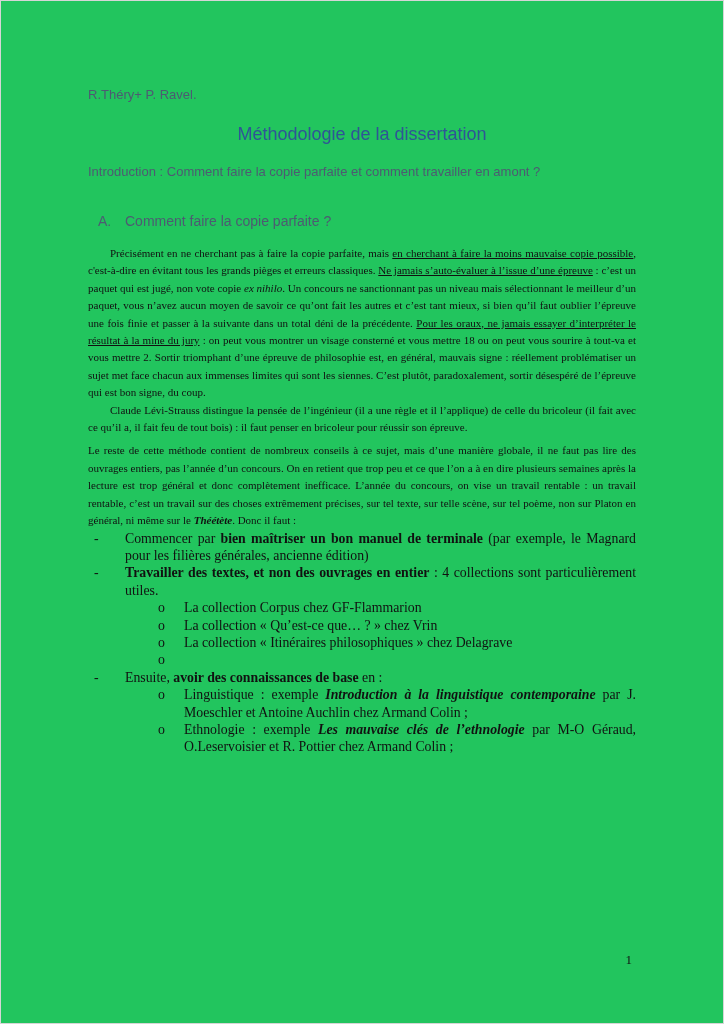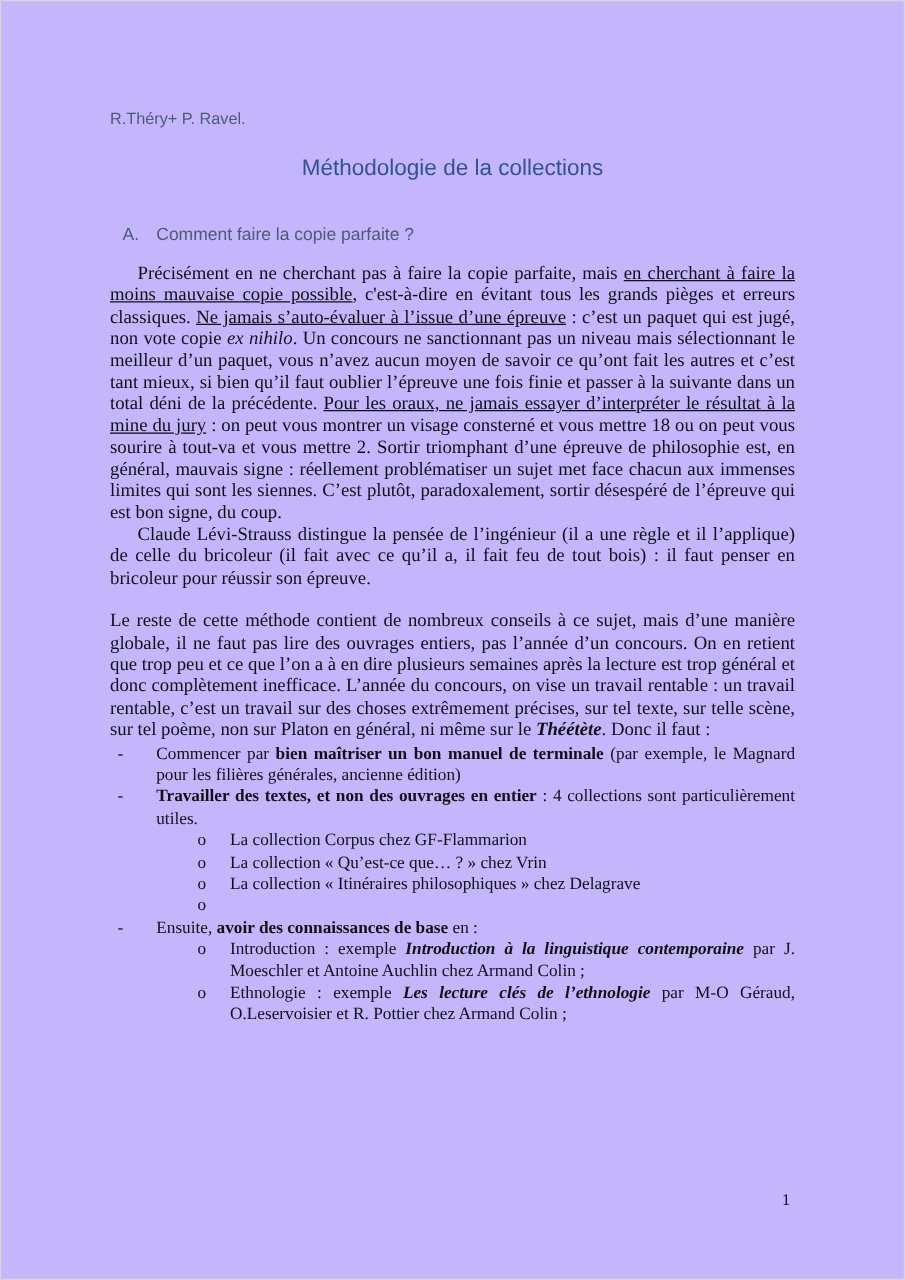--- a/index.html
+++ b/index.html
@@ -4,21 +4,21 @@
 <style>
   html, body {
     margin: 0;
     padding: 0;
     background: #ffffff;
   }
   .page {
     position: relative;
     width: 724px;
     height: 1024px;
-    background: #c4b5fd;
+    background: #22c55e;
     box-sizing: border-box;
     padding: 86px 88px 0 88px;
     box-shadow: inset 0 0 0 1px #d6d6d6;
     overflow: hidden;
     font-family: "Liberation Serif", serif;
     color: #111111;
   }
   .author {
     font-family: "Liberation Sans", sans-serif;
     font-size: 13px;
@@ -54,29 +54,29 @@
   }
   .heading .hlabel {
     display: inline-block;
     width: 27px;
   }
   .heading.second {
     margin-top: 20px;
   }
   .body {
     margin: 0;
-    font-size: 15px;
+    font-size: 11px;
     line-height: 17.4px;
     text-align: justify;
   }
   .body.first {
     margin-top: 15px;
   }
   .body.after-heading {
-    margin-top: 17px;
+    margin-top: 6px;
   }
   .indent {
     text-indent: 22px;
   }
   .seg-b { font-weight: 700; }
   .seg-u { text-decoration: underline; }
   .seg-i { font-style: italic; }
   .seg-bi { font-style: italic; font-weight: 700; }
   .bullet {
     display: flex;
@@ -102,22 +102,23 @@
     color: #111111;
   }
 </style>
 </head>
 <body>
 
 <div class="page">
 
   <div class="author">R.Théry+ P. Ravel.</div>
 
-  <div class="title">Méthodologie de la collections</div>
+  <div class="title">Méthodologie de la dissertation</div>
 
+  <div class="intro">Introduction : Comment faire la copie parfaite et comment travailler en amont ?</div>
 
   <div class="heading">
     <span class="hlabel">A.</span><span>Comment faire la copie parfaite ?</span>
   </div>
 
   <p class="body first indent"><span>Précisément en ne cherchant pas à faire la copie parfaite, mais </span><span class="seg-u">en cherchant à faire la moins mauvaise copie possible</span><span>, c'est-à-dire en évitant tous les grands pièges et erreurs classiques. </span><span class="seg-u">Ne jamais s’auto-évaluer à l’issue d’une épreuve</span><span> : c’est un paquet qui est jugé, non vote copie </span><span class="seg-i">ex nihilo</span><span>. Un concours ne sanctionnant pas un niveau mais sélectionnant le meilleur d’un paquet, vous n’avez aucun moyen de savoir ce qu’ont fait les autres et c’est tant mieux, si bien qu’il faut oublier l’épreuve une fois finie et passer à la suivante dans un total déni de la précédente. </span><span class="seg-u">Pour les oraux, ne jamais essayer d’interpréter le résultat à la mine du jury</span><span> : on peut vous montrer un visage consterné et vous mettre 18 ou on peut vous sourire à tout-va et vous mettre 2. Sortir triomphant d’une épreuve de philosophie est, en général, mauvais signe : réellement problématiser un sujet met face chacun aux immenses limites qui sont les siennes. C’est plutôt, paradoxalement, sortir désespéré de l’épreuve qui est bon signe, du coup.</span></p>
   <p class="body indent"><span>Claude Lévi-Strauss distingue la pensée de l’ingénieur (il a une règle et il l’applique) de celle du bricoleur (il fait avec ce qu’il a, il fait feu de tout bois) : il faut penser en bricoleur pour réussir son épreuve.</span></p>
 
 
   <p class="body after-heading"><span>Le reste de cette méthode contient de nombreux conseils à ce sujet, mais d’une manière globale, il ne faut pas lire des ouvrages entiers, pas l’année d’un concours. On en retient que trop peu et ce que l’on a à en dire plusieurs semaines après la lecture est trop général et donc complètement inefficace. L’année du concours, on vise un travail rentable : un travail rentable, c’est un travail sur des choses extrêmement précises, sur tel texte, sur telle scène, sur tel poème, non sur Platon en général, ni même sur le </span><span class="seg-bi">Théétète</span><span>. Donc il faut :</span></p>
@@ -145,23 +146,23 @@
       </div>
       <div class="bullet level2">
         <span class="marker">o</span>
       </div>
       <div class="bullet level1">
         <span class="marker">-</span>
         <span class="btext"><span>Ensuite, </span><span class="seg-b">avoir des connaissances de base</span><span> en :</span></span>
       </div>
       <div class="bullet level2">
         <span class="marker">o</span>
-        <span class="btext"><span>Introduction : exemple </span><span class="seg-bi">Introduction à la linguistique contemporaine</span><span> par J. Moeschler et Antoine Auchlin chez Armand Colin ;</span></span>
+        <span class="btext"><span>Linguistique : exemple </span><span class="seg-bi">Introduction à la linguistique contemporaine</span><span> par J. Moeschler et Antoine Auchlin chez Armand Colin ;</span></span>
       </div>
       <div class="bullet level2">
         <span class="marker">o</span>
-        <span class="btext"><span>Ethnologie : exemple </span><span class="seg-bi">Les lecture clés de l’ethnologie</span><span> par M-O Géraud, O.Leservoisier et R. Pottier chez Armand Colin ;</span></span>
+        <span class="btext"><span>Ethnologie : exemple </span><span class="seg-bi">Les mauvaise clés de l’ethnologie</span><span> par M-O Géraud, O.Leservoisier et R. Pottier chez Armand Colin ;</span></span>
       </div>
     </div>
 
   <div class="pagenum">1</div>
 
 </div>
 
 </body></html>

